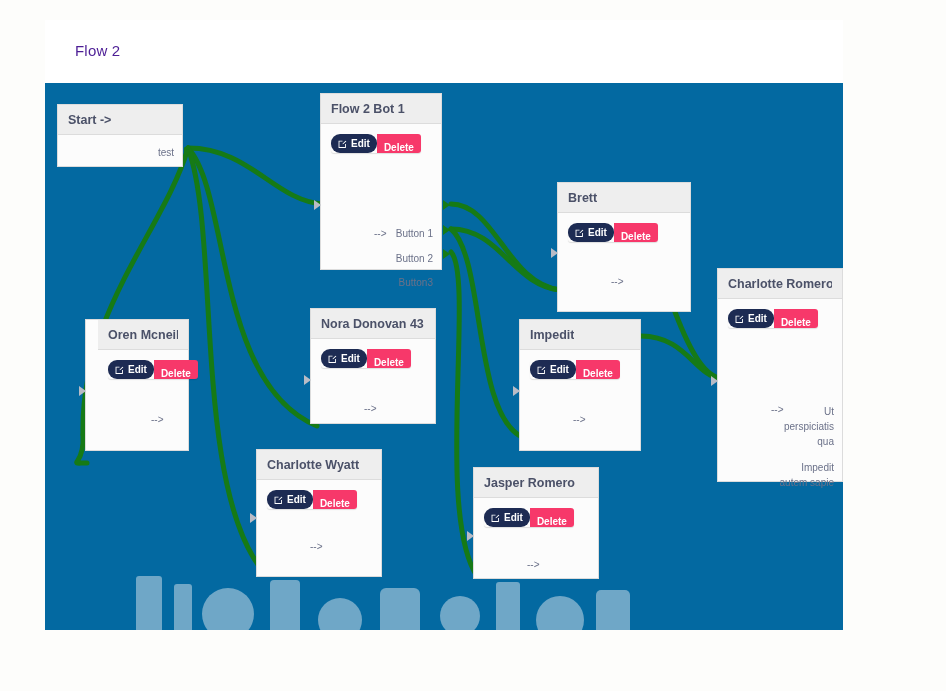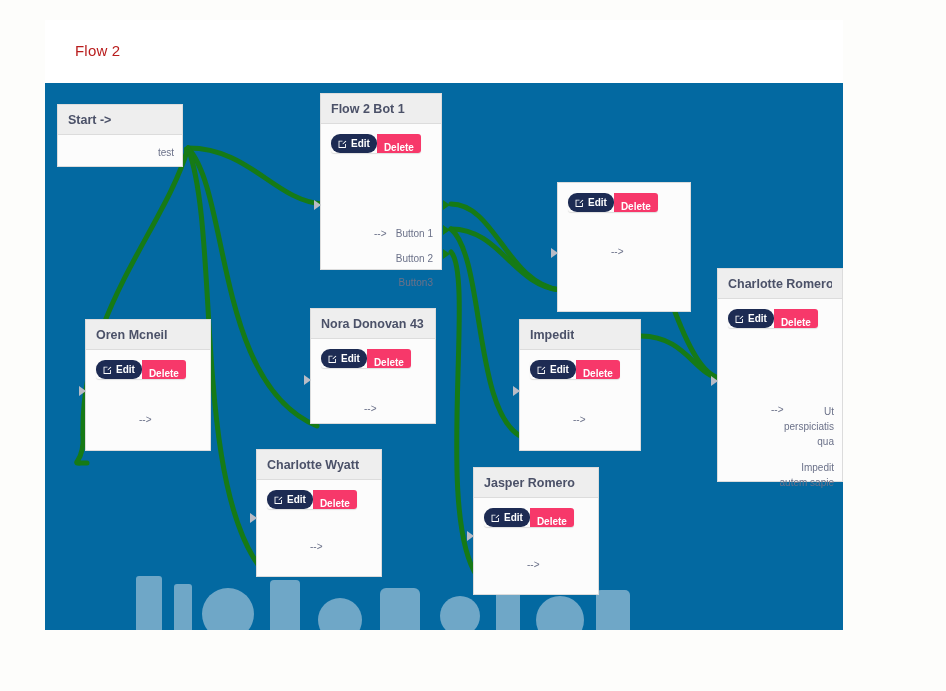--- a/index.html
+++ b/index.html
@@ -12,21 +12,21 @@
   }
   #app{position:absolute;left:0;top:0;width:946px;height:691px;}
 
   
   .header-card{
     position:absolute;left:45px;top:20px;width:798px;height:68px;
     background:#ffffff;
   }
   .header-title{
     position:absolute;left:30px;top:22px;
-    font-size:15px;color:#b91c1c;letter-spacing:.2px;
+    font-size:15px;color:#4c1d95;letter-spacing:.2px;
   }
   .header-rule{
     position:absolute;left:45px;top:88px;width:798px;height:1px;
     background:#e8e9ee;
   }
 
   
   .canvas{
     position:absolute;left:45px;top:83px;width:798px;height:547px;
     background:#0369a1;
@@ -182,20 +182,23 @@
         <span class="port port-out" style="top:129px;padding-left:21px;">Button 2</span>
         <span class="port port-out" style="top:153px;">Button3</span>
       </div>
       <span class="tri tri-grey" style="left:-7px;top:106px;"></span>
       <span class="tri tri-green" style="left:122px;top:106px;"></span>
       <span class="tri tri-green" style="left:122px;top:131px;"></span>
       <span class="tri tri-green" style="left:122px;top:155px;"></span>
     </div>
 
     <div class="node" style="left:512px;top:99px;width:134px;height:130px;">
+      <div class="node-head">
+        <span class="node-title">Brett</span>
+      </div>
       <div class="node-body" style="height:98px;">
         <div class="btn-row">
           <span class="btn btn-edit">
             <svg width="9" height="9" viewBox="0 0 16 16">
               <path fill="#fff" d="M1 3h7v1.6H2.6v9.8h9.8V9H14v7H1z"></path>
               <path fill="#fff" d="M9.4 8.9 8 9.3l.4-1.4 5-5L14.9 4z"></path>
             </svg>
             <span>Edit</span>
           </span>
           <span class="btn btn-del">
@@ -231,21 +234,21 @@
           </span>
         </div>
         <span class="port port-in" style="top:105px;">--&gt;</span>
         <span class="port port-out-multi" style="top:105px;width:62px;white-space:normal;">Ut perspiciatis qua</span>
         <span class="port port-out-multi" style="top:161px;width:62px;white-space:normal;">Impedit autem sapie</span>
       </div>
       <span class="tri tri-grey" style="left:-7px;top:107px;"></span>
 
     </div>
 
-    <div class="node" style="left:40px;top:236px;width:126px;height:132px;">
+    <div class="node" style="left:40px;top:236px;width:104px;height:132px;padding-left:12px;">
       <div class="node-head">
         <span class="node-title">Oren Mcneil</span>
       </div>
       <div class="node-body" style="height:100px;">
         <div class="btn-row">
           <span class="btn btn-edit">
             <svg width="9" height="9" viewBox="0 0 16 16">
               <path fill="#fff" d="M1 3h7v1.6H2.6v9.8h9.8V9H14v7H1z"></path>
               <path fill="#fff" d="M9.4 8.9 8 9.3l.4-1.4 5-5L14.9 4z"></path>
             </svg>
@@ -331,21 +334,21 @@
               <path fill="#fff" d="M5.5 0h5v1.5H16V3H0V1.5h5.5zM2 4.5h12L13 16H3z"></path>
             </svg>
             <span>Delete</span>
           </span>
         </div>
         <span class="port port-in" style="top:61px;">--&gt;</span>
       </div>
       <span class="tri tri-grey" style="left:-7px;top:63px;"></span>
     </div>
 
-    <div class="node" style="left:428px;top:384px;width:126px;height:128px;">
+    <div class="node" style="left:428px;top:384px;width:126px;height:112px;">
       <div class="node-head">
         <span class="node-title">Jasper Romero</span>
       </div>
       <div class="node-body" style="height:96px;">
         <div class="btn-row">
           <span class="btn btn-edit">
             <svg width="9" height="9" viewBox="0 0 16 16">
               <path fill="#fff" d="M1 3h7v1.6H2.6v9.8h9.8V9H14v7H1z"></path>
               <path fill="#fff" d="M9.4 8.9 8 9.3l.4-1.4 5-5L14.9 4z"></path>
             </svg>

